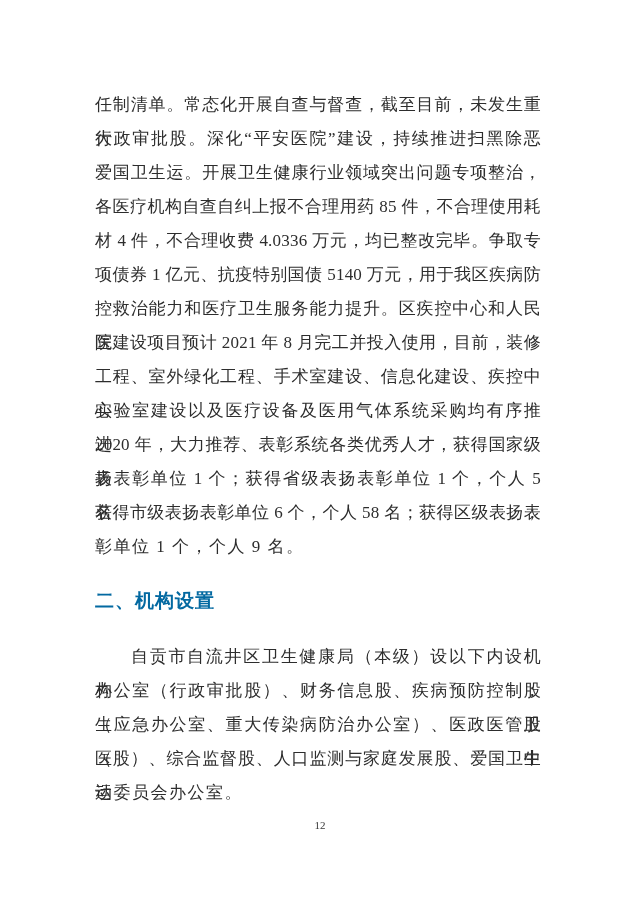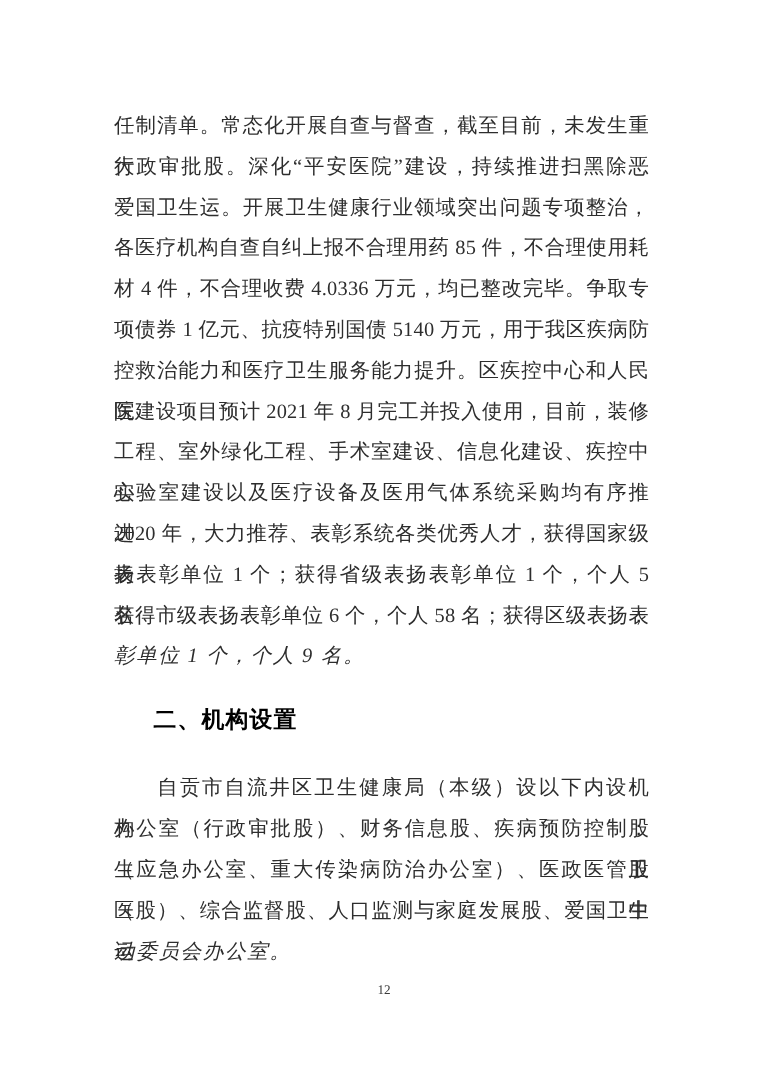--- a/index.html
+++ b/index.html
@@ -25,34 +25,32 @@
     line-height: 34px;
     height: 34px;
     text-align: justify;
     text-align-last: justify;
     letter-spacing: 0.2px;
   }
   .line.last {
     text-align: center;
     text-align-last: left;
     letter-spacing: 1.5px;
-    font-style: italic;
   }
   .line.indent {
     text-indent: 36px;
   }
   .section-heading {
     margin-top: 24px;
     font-family: Liberation Serif, serif;
     font-weight: 700;
     font-size: 19px;
     line-height: 26px;
-    color: #000000;
+    color: #0369a1;
     letter-spacing: 1px;
-    margin-left: 33px;
   }
   .para2 {
     margin-top: 26px;
   }
   .page-number {
     position: absolute;
     left: 0; right: 0;
     top: 819px;
     text-align: center;
     font-size: 11px;

